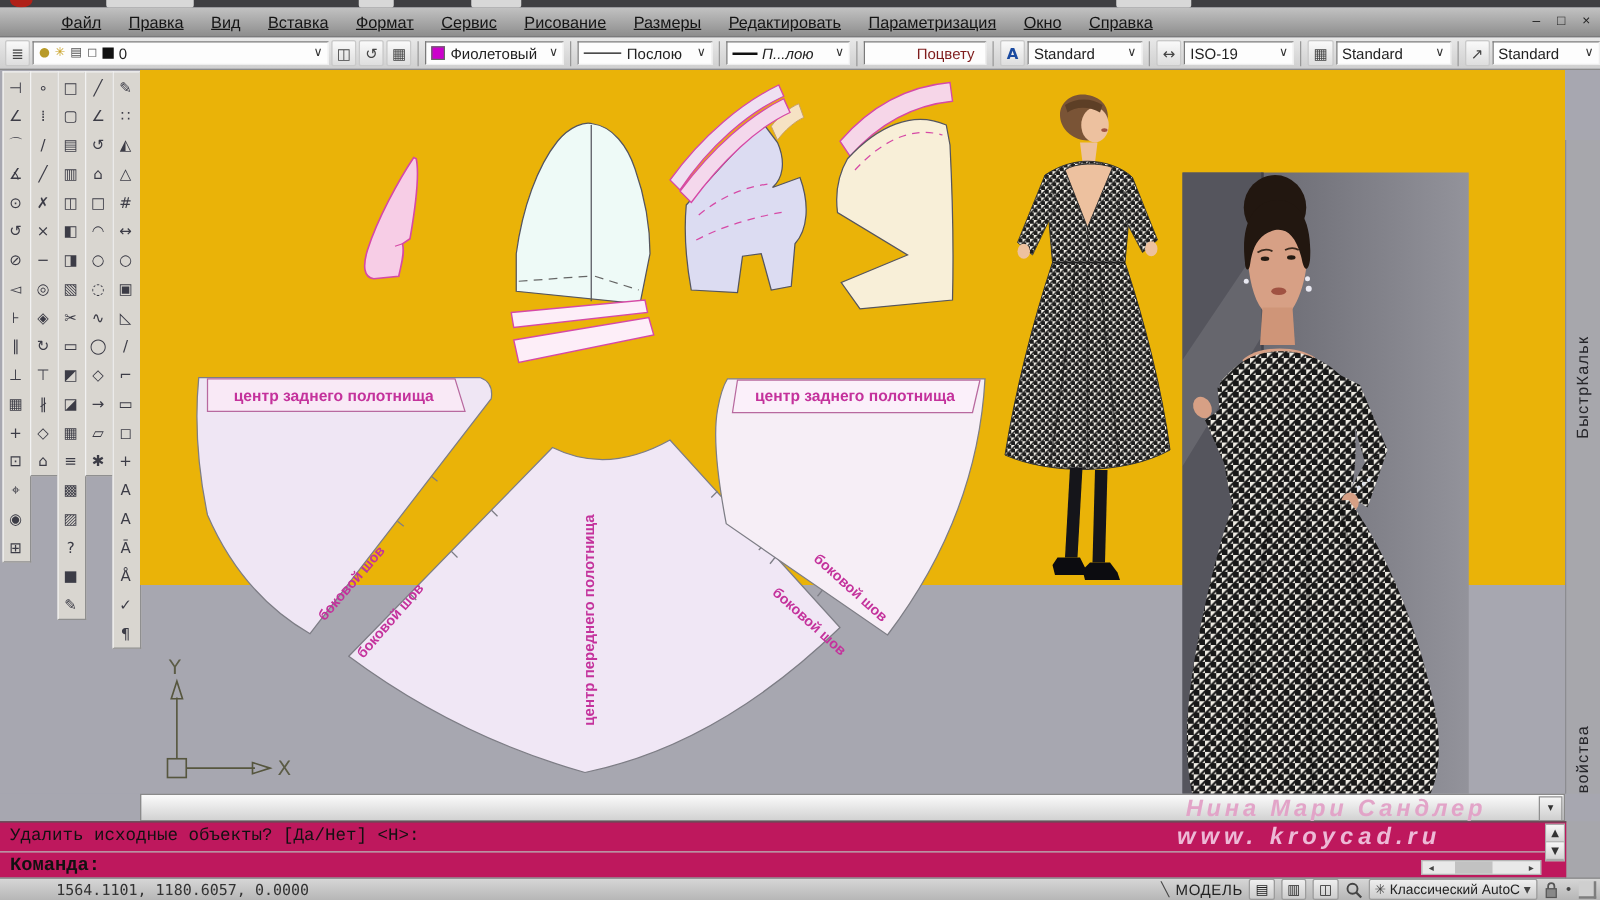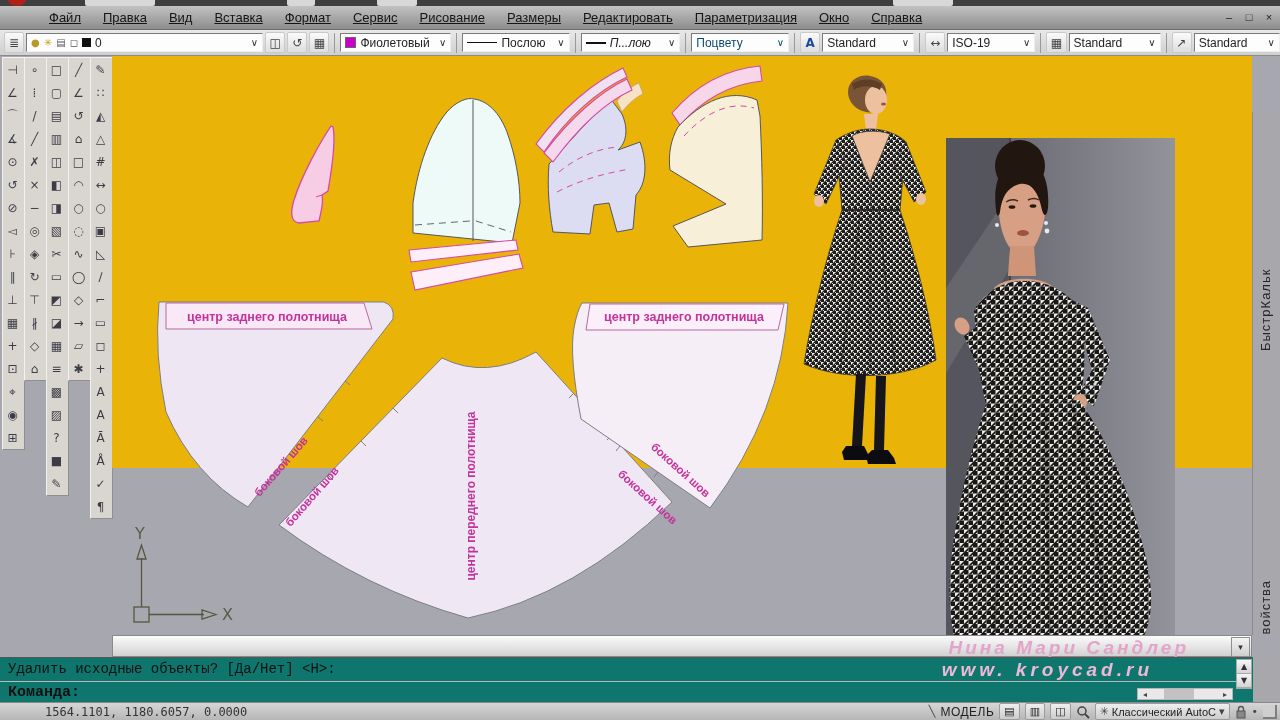--- a/index.html
+++ b/index.html
@@ -26,21 +26,21 @@
           color:#444;border:1px solid #c9c9c9;border-radius:2px;background:linear-gradient(#fafafa,#dedede);}
   .combo{height:19px;background:#fdfdfd;border:1px solid;border-color:#7a7a7a #eee #eee #7a7a7a;
          display:flex;align-items:center;font-size:12px;color:#222;padding:0 4px;gap:4px;box-sizing:border-box;white-space:nowrap;overflow:hidden;}
   .chev{margin-left:auto;font-size:10px;color:#333;font-family:"DejaVu Sans",sans-serif;}
   .sep{width:1px;height:20px;background:#999;margin:0 3px;flex:none;}
   .mini{font:10px "DejaVu Sans",sans-serif;color:#555;}
   .swatch{width:9px;height:9px;background:#cc00cc;border:1px solid #666;flex:none;}
   .blk{width:9px;height:9px;background:#111;flex:none;}
   .ltline{width:30px;border-top:1px solid #111;flex:none;}
   .lwline{width:20px;border-top:2px solid #111;flex:none;}
-  .disabled{color:#0c4a6e;}
+  .disabled{color:#7f1d1d;margin-left:37px;}
 
   
   .main{position:absolute;left:0;top:56px;width:1280px;height:579px;}
   .left-dock{position:absolute;left:0;top:0;width:112px;height:579px;background:#a7a7b0;}
   .icon-col{position:absolute;top:1px;width:21px;background:#d9d6d0;border:1px solid #8f8f8f;border-top-color:#f2f2f2;border-left-color:#f2f2f2;}
   .icon-cell{width:19px;height:23px;display:flex;align-items:center;justify-content:center;
              font:12px "DejaVu Sans",sans-serif;color:#3c3c46;}
   .canvas{position:absolute;left:112px;top:0;width:1140px;height:412px;background:#eab308;}
   .canvas svg{position:absolute;left:0;top:0;}
   .right-dock{position:absolute;left:1252px;top:56px;width:28px;height:646px;background:#a7a7ac;border-left:1px solid #8c8c90;box-sizing:border-box;}
@@ -50,21 +50,21 @@
   
   .hscroll-row{position:absolute;left:0;top:635px;width:1280px;height:22px;background:#a7a7b0;}
   .hscroll{position:absolute;left:112px;top:0;width:1140px;height:22px;background:linear-gradient(#fbfbfb,#d2d2d2);
            border:1px solid #8a8a8a;box-sizing:border-box;}
   .wm-sandler{position:absolute;right:62px;top:1px;font:bold italic 19px "Liberation Sans",sans-serif;
               color:#e2a4c8;letter-spacing:3px;}
   .hs-btn{position:absolute;right:1px;top:1px;width:17px;height:18px;background:linear-gradient(#f4f4f4,#cfcfcf);
           border:1px solid #909090;font:9px "DejaVu Sans",sans-serif;color:#333;display:flex;align-items:center;justify-content:center;}
 
   
-  .cmd{position:absolute;left:0;top:657px;width:1253px;height:45px;background:#0f766e;border-top:1px solid #555;box-sizing:border-box;
+  .cmd{position:absolute;left:0;top:657px;width:1253px;height:45px;background:#be185d;border-top:1px solid #555;box-sizing:border-box;
        font-family:"Liberation Mono","DejaVu Sans Mono",monospace;color:#111;}
   .cmd-line1{position:absolute;left:8px;top:3px;font-size:14px;}
   .cmd-divider{position:absolute;left:0;right:17px;top:23px;height:1px;background:#b9b9b9;}
   .cmd-line2{position:absolute;left:8px;top:26px;font-size:15px;font-weight:bold;}
   .wm-site{position:absolute;right:100px;top:1px;font:bold italic 19px "Liberation Sans",sans-serif;
            color:#edb9d6;letter-spacing:4px;}
   .cmd-vscroll{position:absolute;right:1px;top:1px;width:16px;height:30px;background:#e4e4e4;border:1px solid #aaa;box-sizing:border-box;}
   .vs-btn{width:14px;height:13px;display:flex;align-items:center;justify-content:center;font:8px "DejaVu Sans",sans-serif;
           color:#333;background:linear-gradient(#f6f6f6,#d4d4d4);border-bottom:1px solid #aaa;}
   .cmd-hscroll{position:absolute;right:20px;bottom:2px;width:96px;height:12px;background:#e9e9e9;border:1px solid #b5b5b5;

